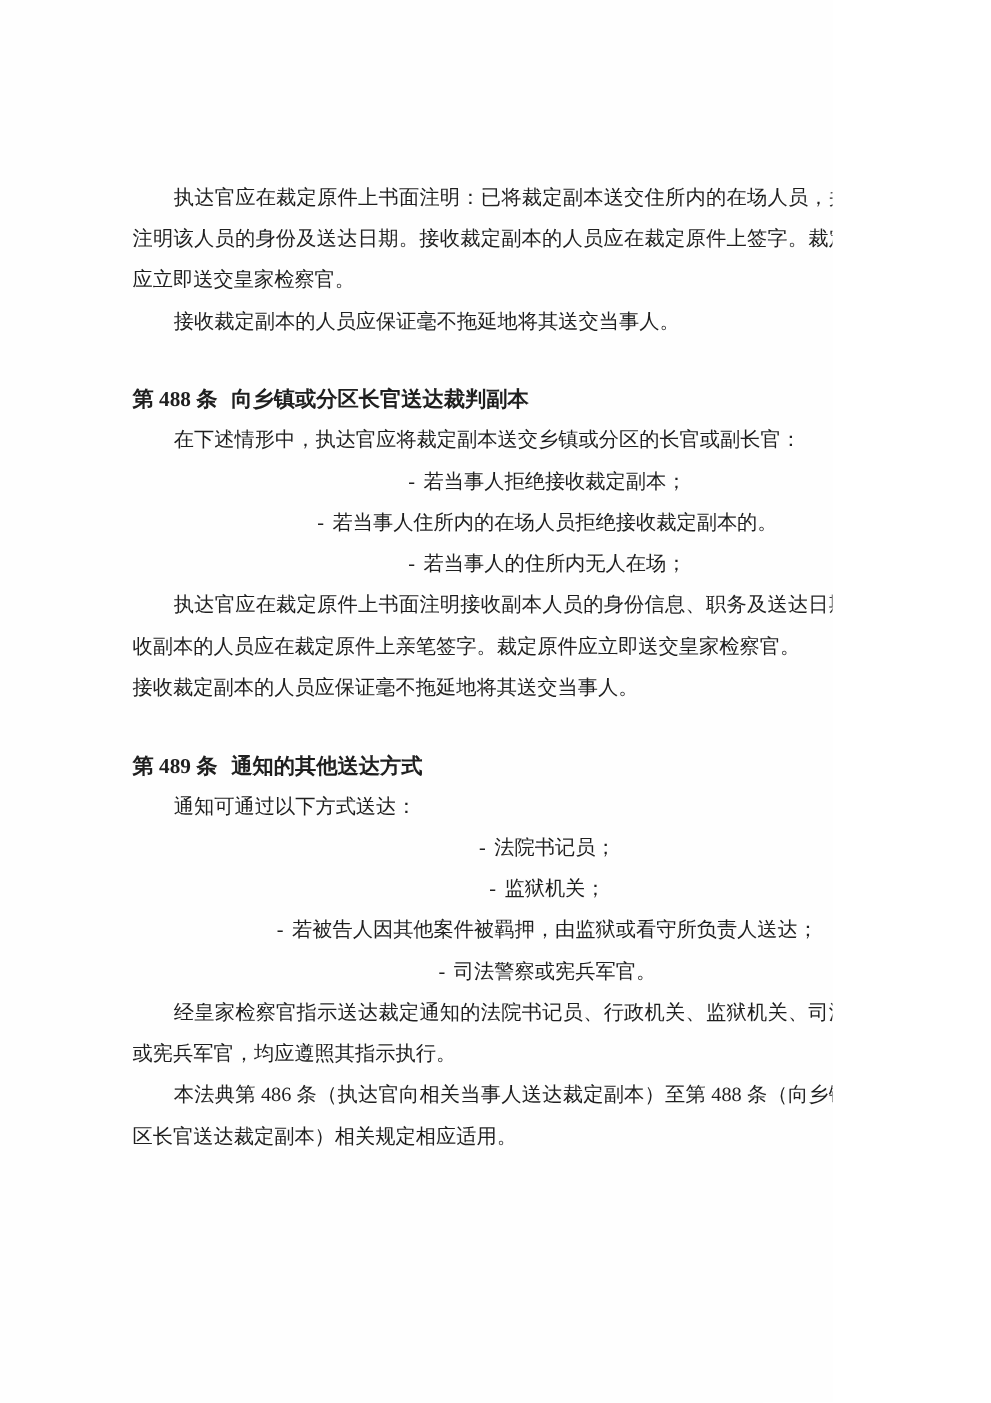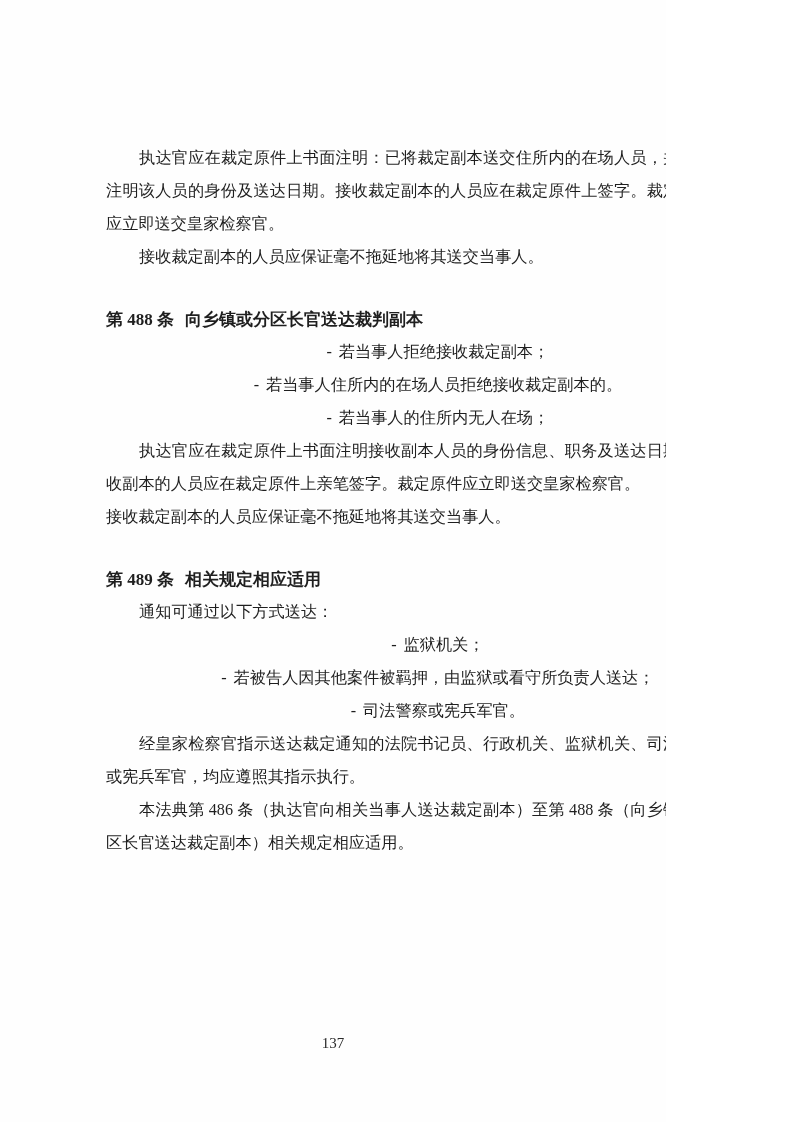--- a/index.html
+++ b/index.html
@@ -74,39 +74,40 @@
 <body>
 
 <div class="page">
   <div class="doc">
 
     <p class="para indent">执达官应在裁定原件上书面注明：已将裁定副本送交住所内的在场人员，并书面注明该人员的身份及送达日期。接收裁定副本的人员应在裁定原件上签字。裁定原件应立即送交皇家检察官。</p>
     <p class="para indent">接收裁定副本的人员应保证毫不拖延地将其送交当事人。</p>
 
     <h2 class="article-heading"><span>第 488 条</span><span class="art-title">向乡镇或分区长官送达裁判副本</span></h2>
 
+    <p class="para indent">在下述情形中，执达官应将裁定副本送交乡镇或分区的长官或副长官：</p>
 
     <div class="dash-list">
       <div class="dash-item"><span class="dash">-</span><span>若当事人拒绝接收裁定副本；</span></div>
       <div class="dash-item"><span class="dash">-</span><span>若当事人住所内的在场人员拒绝接收裁定副本的。</span></div>
       <div class="dash-item"><span class="dash">-</span><span>若当事人的住所内无人在场；</span></div>
     </div>
 
     <p class="para indent">执达官应在裁定原件上书面注明接收副本人员的身份信息、职务及送达日期。接收副本的人员应在裁定原件上亲笔签字。裁定原件应立即送交皇家检察官。</p>
     <p class="para noindent">接收裁定副本的人员应保证毫不拖延地将其送交当事人。</p>
 
-    <h2 class="article-heading"><span>第 489 条</span><span class="art-title">相关规定相应适用</span></h2>
+    <h2 class="article-heading"><span>第 489 条</span><span class="art-title">通知的其他送达方式</span></h2>
 
     <p class="para indent">通知可通过以下方式送达：</p>
 
     <div class="dash-list">
+      <div class="dash-item"><span class="dash">-</span><span>法院书记员；</span></div>
       <div class="dash-item"><span class="dash">-</span><span>监狱机关；</span></div>
       <div class="dash-item"><span class="dash">-</span><span>若被告人因其他案件被羁押，由监狱或看守所负责人送达；</span></div>
       <div class="dash-item"><span class="dash">-</span><span>司法警察或宪兵军官。</span></div>
     </div>
 
     <p class="para indent">经皇家检察官指示送达裁定通知的法院书记员、行政机关、监狱机关、司法警察或宪兵军官，均应遵照其指示执行。</p>
     <p class="para indent">本法典第 486 条（执达官向相关当事人送达裁定副本）至第 488 条（向乡镇或分区长官送达裁定副本）相关规定相应适用。</p>
 
   </div>
 
-  <div class="footer">137</div>
 </div>
 
 </body></html>

